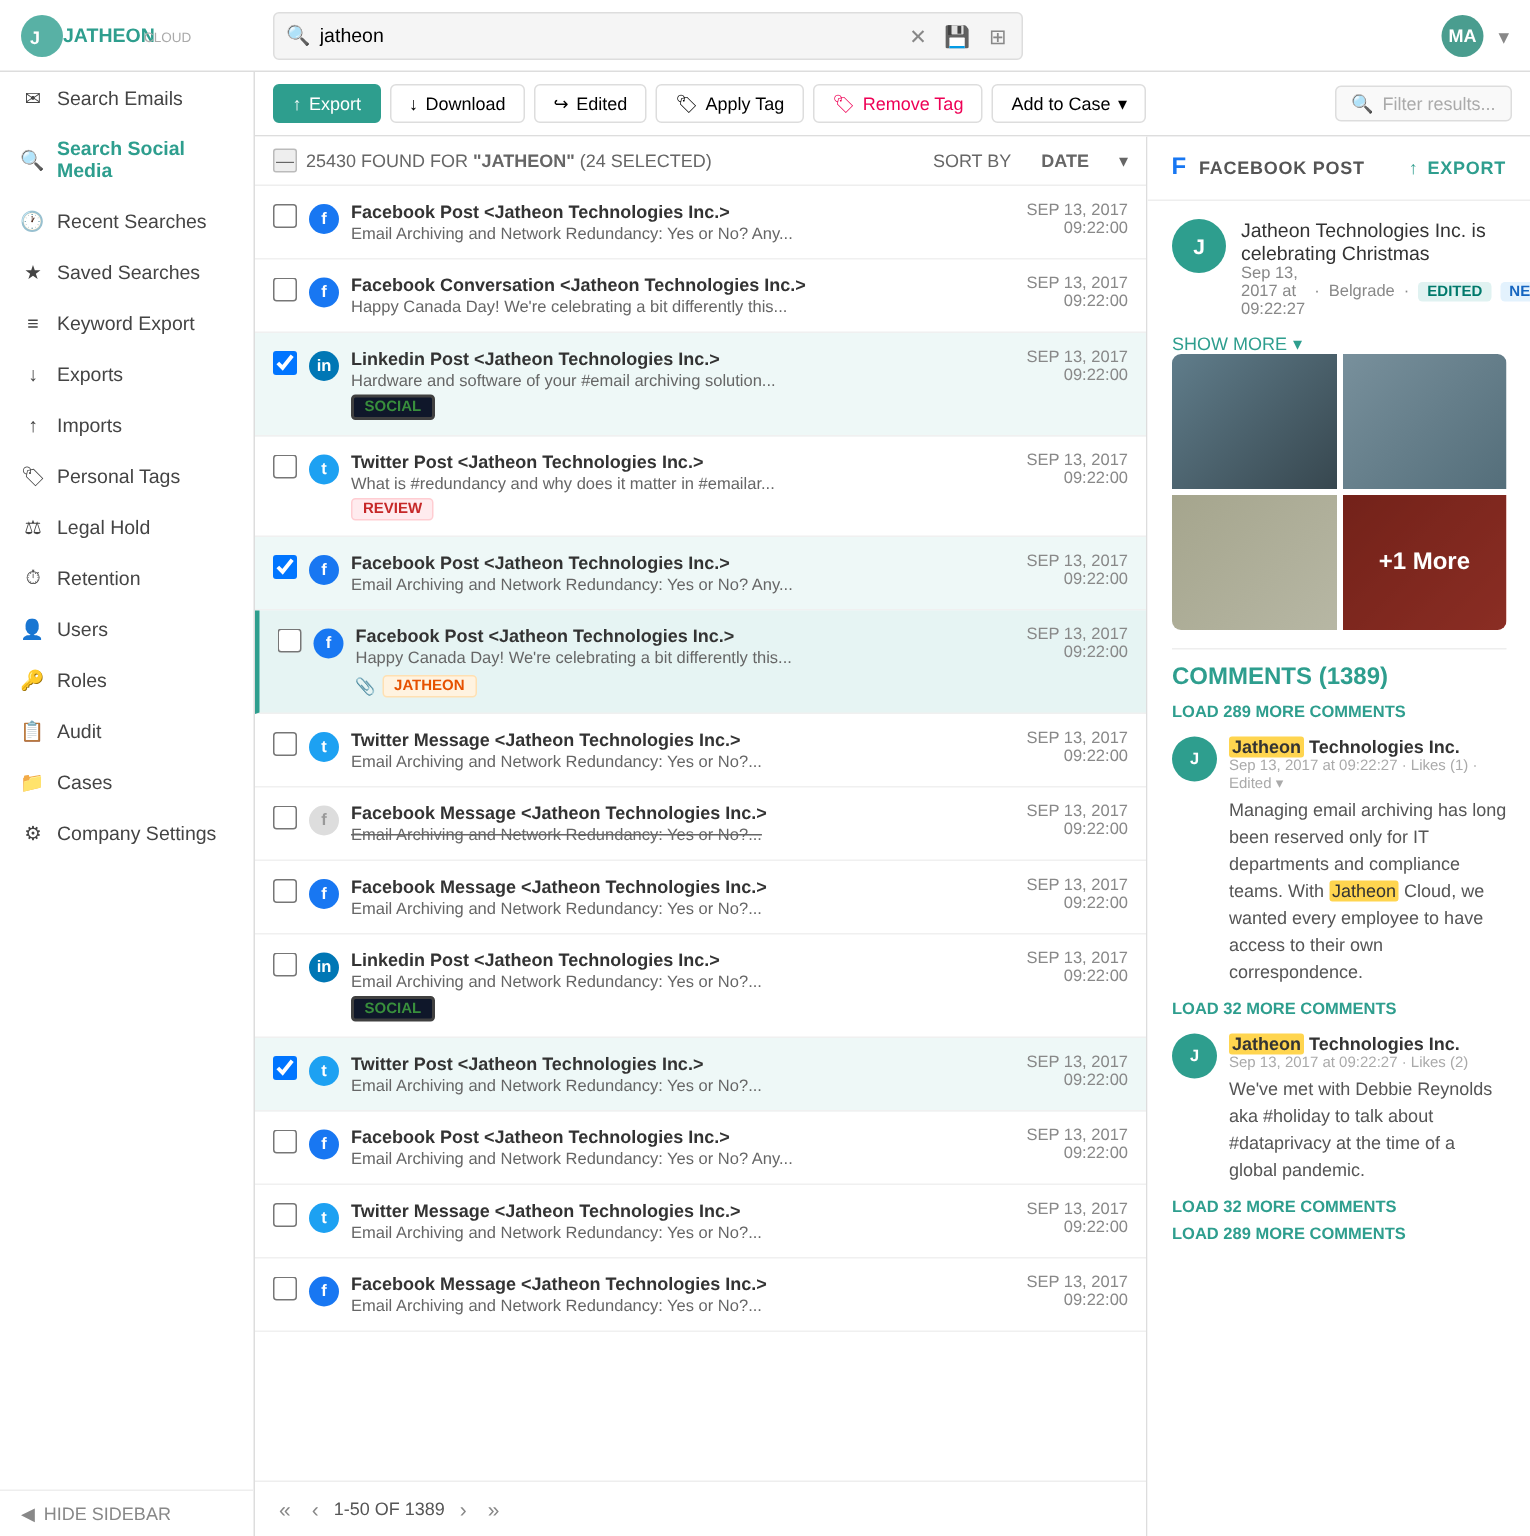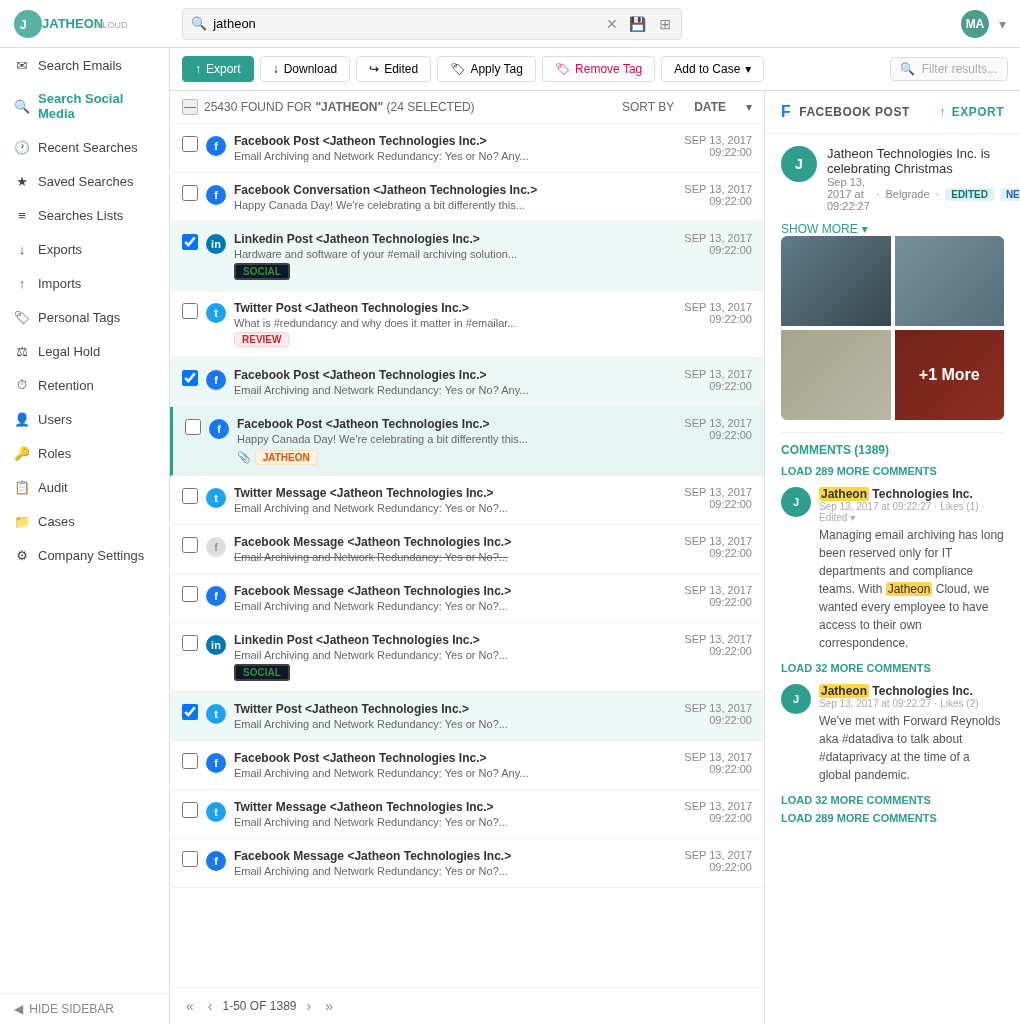--- a/index.html
+++ b/index.html
@@ -78,21 +78,21 @@
     .image-grid { display: grid; grid-template-columns: 1fr 1fr; gap: 4px; margin-bottom: 12px; border-radius: 6px; overflow: hidden; }
     .image-cell { background: #ccc; height: 90px; position: relative; overflow: hidden; text-align: center; }
     .image-overlay { position: absolute; top: 0; left: 0; right: 0; bottom: 0; background: rgba(0,0,0,0.4); display: flex; align-items: center; justify-content: center; color: #fff; font-size: 16px; font-weight: bold; }
     
     .img1 { background: linear-gradient(135deg, #607d8b, #37474f); }
     .img2 { background: linear-gradient(135deg, #78909c, #546e7a); }
     .img3 { background: linear-gradient(135deg, #a5a58d, #b7b7a4); }
     .img4 { background: linear-gradient(135deg, #c0392b, #e74c3c); }
 
     .comments-section { border-top: 1px solid #eee; padding-top: 10px; }
-    .comments-header { font-size: 12px; font-weight: 600; color: #2e9e8e; margin-bottom: 8px; }
+    .comments-header { font-size: 16px; font-weight: 600; color: #2e9e8e; margin-bottom: 8px; }
     .load-more { color: #2e9e8e; font-size: 11px; font-weight: 600; cursor: pointer; margin: 6px 0; display: block; }
     .comment { display: flex; gap: 8px; margin: 10px 0; }
     .comment-avatar { width: 30px; height: 30px; border-radius: 50%; background: #2e9e8e; display: flex; align-items: center; justify-content: center; color: #fff; font-size: 11px; font-weight: bold; flex-shrink: 0; }
     .comment-body { flex: 1; }
     .comment-author { font-size: 12px; font-weight: 700; color: #333; }
     .comment-author .highlight { background: #ffd54f; color: #333; padding: 0 2px; border-radius: 2px; }
     .comment-meta { font-size: 10px; color: #aaa; margin-bottom: 3px; }
     .comment-text { font-size: 12px; color: #555; line-height: 1.5; }
     .comment-text .highlight { background: #ffd54f; color: #333; padding: 0 2px; border-radius: 2px; }
 
@@ -149,21 +149,21 @@
     <div class="sidebar-item">
       <div class="sidebar-icon">🕐</div>
       <span>Recent Searches</span>
     </div>
     <div class="sidebar-item">
       <div class="sidebar-icon">★</div>
       <span>Saved Searches</span>
     </div>
     <div class="sidebar-item">
       <div class="sidebar-icon">≡</div>
-      <span>Searches Lists</span>
+      <span>Keyword Export</span>
     </div>
     <div class="sidebar-item">
       <div class="sidebar-icon">↓</div>
       <span>Exports</span>
     </div>
     <div class="sidebar-item">
       <div class="sidebar-icon">↑</div>
       <span>Imports</span>
     </div>
     <div class="sidebar-item">
@@ -540,21 +540,21 @@
               <div class="comment-body">
                 <div class="comment-author">
                   <span class="highlight">Jatheon</span>
                   <span> Technologies Inc.</span>
                 </div>
                 <div class="comment-meta">
                   <span>Sep 13, 2017 at 09:22:27</span>
                   <span> · </span>
                   <span>Likes (2)</span>
                 </div>
-                <div class="comment-text">We've met with Forward Reynolds aka #datadiva to talk about #dataprivacy at the time of a global pandemic.</div>
+                <div class="comment-text">We've met with Debbie Reynolds aka #holiday to talk about #dataprivacy at the time of a global pandemic.</div>
               </div>
             </div>
 
             <span class="load-more">LOAD 32 MORE COMMENTS</span>
             <span class="load-more">LOAD 289 MORE COMMENTS</span>
           </div>
         </div>
       </div>
 
     </div>

